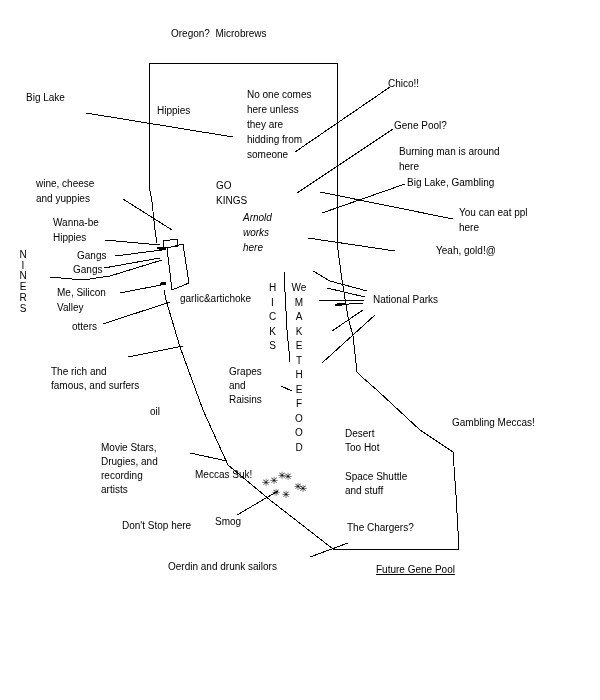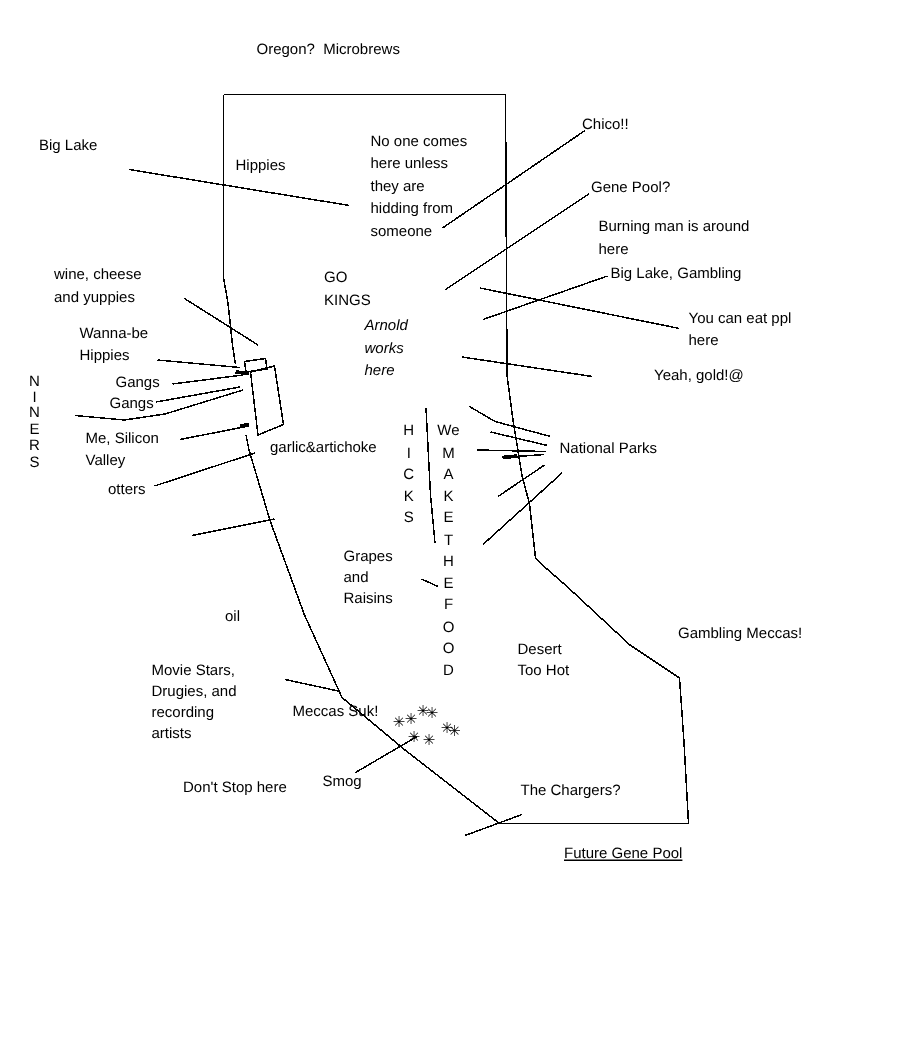--- a/index.html
+++ b/index.html
@@ -125,35 +125,40 @@
 K
 E
 T
 H
 E
 F
 O
 O
 D</div>
   <div class="lbl" style="left:373px;top:292px;">National Parks</div>
+  <div class="lbl lh14" style="left:51px;top:365px;">The rich and
+famous, and surfers</div>
   <div class="lbl" style="left:150px;top:404px;">oil</div>
   <div class="lbl lh14" style="left:229px;top:365px;">Grapes
 and
 Raisins</div>
   <div class="lbl lh14" style="left:101px;top:441px;">Movie Stars,
 Drugies, and
 recording
 artists</div>
   <div class="lbl" style="left:195px;top:467px;">Meccas Suk!</div>
   <div class="lbl" style="left:215px;top:514px;">Smog</div>
   <div class="lbl" style="left:122px;top:518px;">Don't Stop here</div>
   <div class="lbl lh14" style="left:345px;top:427px;">Desert
 Too Hot</div>
+  <div class="lbl lh14" style="left:345px;top:470px;">Space Shuttle
+and stuff</div>
   <div class="lbl" style="left:347px;top:520px;">The Chargers?</div>
   <div class="lbl" style="left:452px;top:415px;">Gambling Meccas!</div>
+  <div class="lbl" style="left:168px;top:559px;">Oerdin and drunk sailors</div>
   <div class="lbl" style="left:376px;top:562px;text-decoration:underline;">Future Gene Pool</div>
 
   <span class="smog-mark" style="left:266px;top:482px;">✳</span>
   <span class="smog-mark" style="left:274px;top:480px;">✳</span>
   <span class="smog-mark" style="left:282px;top:475px;">✳</span>
   <span class="smog-mark" style="left:288px;top:476px;">✳</span>
   <span class="smog-mark" style="left:298px;top:486px;">✳</span>
   <span class="smog-mark" style="left:303px;top:488px;">✳</span>
   <span class="smog-mark" style="left:276px;top:492px;">✳</span>
   <span class="smog-mark" style="left:286px;top:494px;">✳</span>

